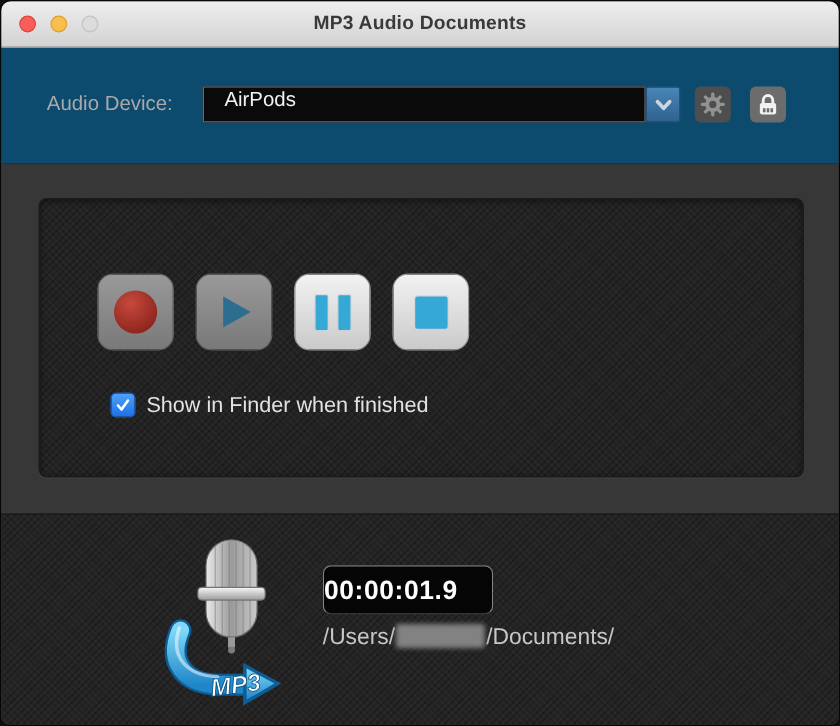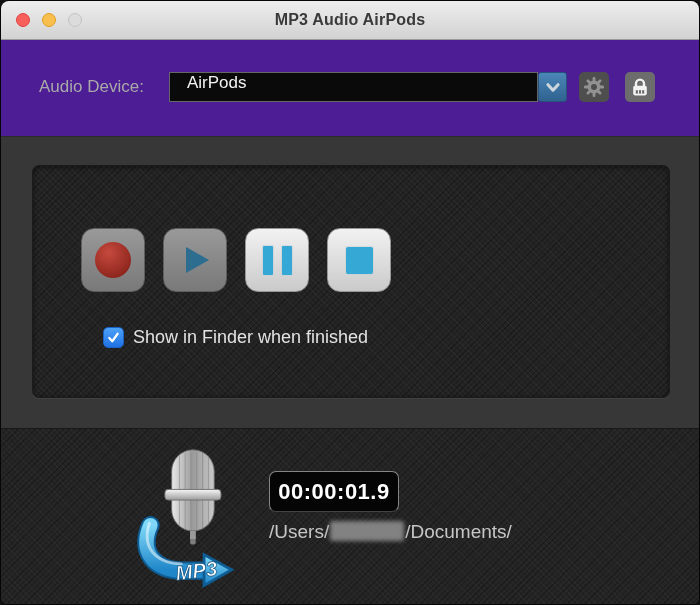--- a/index.html
+++ b/index.html
@@ -11,21 +11,21 @@
             border-bottom:1px solid #9a9a9a;}
   .title{position:absolute;left:0;right:0;top:0;height:38px;line-height:38px;text-align:center;
          font-size:16px;font-weight:bold;color:#3a3a3a;letter-spacing:.2px;}
   .traffic{position:absolute;left:15px;top:12px;display:flex;gap:12px;z-index:2;}
   .tl{width:14px;height:14px;border-radius:50%;display:inline-block;box-sizing:border-box;}
   .tl.red{background:#f7605a;border:1px solid #e0443f;}
   .tl.yellow{background:#f8bf4f;border:1px solid #dfa023;}
   .tl.gray{background:#dcdcdc;border:1px solid #c3c3c3;}
 
   
-  .device-section{position:relative;height:96px;background:#4c1d95;border-bottom:1px solid #2b2b2b;}
+  .device-section{position:relative;height:96px;background:#0c4a6e;border-bottom:1px solid #2b2b2b;}
   .device-label{position:absolute;left:38px;top:37px;font-size:17px;color:#a9a9a9;}
   .combo{position:absolute;left:168px;top:32px;width:369px;height:30px;box-sizing:border-box;
          background:#0a0a0a;border:1px solid #666;display:flex;align-items:flex-start;}
   .combo-value{color:#f2f2f2;font-size:17px;padding-left:17px;}
   .combo-btn{position:absolute;left:537px;top:32px;width:29px;height:30px;padding:0;border:1px solid #27527c;
              border-radius:3px;background:linear-gradient(#4a86b8,#2f628f);display:flex;align-items:center;justify-content:center;cursor:pointer;}
   .sq-btn{position:absolute;top:32px;width:30px;height:30px;padding:0;border:none;border-radius:5px;
           display:flex;align-items:center;justify-content:center;cursor:pointer;}
   .gear-btn{left:578px;background:#4e4e4e;}
   .lock-btn{left:624px;background:#6c6c6c;}
@@ -44,52 +44,52 @@
         display:flex;align-items:center;justify-content:center;}
   .tbtn.dim{background:linear-gradient(#999999,#797979);border:1px solid #5e5e5e;}
   .tbtn.lit{background:linear-gradient(#f2f2f2,#cacaca);border:1px solid #979797;}
   .rec-dot{width:36px;height:36px;border-radius:50%;
            background:radial-gradient(circle at 38% 30%, #c6493d, #8e261e 75%);}
   .pause-bars{display:flex;gap:9px;}
   .pause-bars i{display:block;width:10px;height:29px;background:#36a8d5;border-radius:1px;
                 box-shadow:0 0 0 1px rgba(195,205,212,.55);}
   .stop-sq{display:block;width:27px;height:27px;background:#36a8d5;border-radius:2px;
            box-shadow:0 0 0 1px rgba(195,205,212,.5);}
-  .chk-row{position:absolute;left:70px;top:161px;display:flex;align-items:center;cursor:pointer;}
+  .chk-row{position:absolute;left:59px;top:161px;display:flex;align-items:center;cursor:pointer;}
   .checkbox{width:21px;height:21px;border-radius:5px;box-sizing:border-box;
             background:linear-gradient(#4da2f8,#2071e4);border:1px solid #1b62c6;
             display:flex;align-items:center;justify-content:center;}
   .chk-label{margin-left:9px;font-size:18px;color:#e2e2e2;}
 
   
   .bottom-section{position:relative;height:180px;background-color:#242424;border-top:1px solid #181818;
     background-image:
       repeating-linear-gradient(45deg, rgba(255,255,255,.028) 0 1px, rgba(0,0,0,0) 1px 4px),
       repeating-linear-gradient(-45deg, rgba(0,0,0,.25) 0 1px, rgba(0,0,0,0) 1px 4px);}
   .mic{position:absolute;left:132px;top:15px;}
-  .timer{position:absolute;left:268px;top:42px;width:130px;height:41px;box-sizing:border-box;
+  .timer{position:absolute;left:268px;top:42px;width:142px;height:41px;box-sizing:border-box;
          background:#050505;border:1px solid #858585;border-bottom-color:#444;border-radius:7px;
-         display:flex;align-items:center;justify-content:center;}
+         display:flex;align-items:center;}
   .timer span{color:#ffffff;font-size:22px;font-weight:bold;letter-spacing:.5px;}
   .path{position:absolute;left:268px;top:89px;font-size:19px;line-height:28px;color:#c6c6c6;text-align:center;}
   .redacted{display:inline-block;width:74px;height:20px;background:#828282;border-radius:2px;
             filter:blur(2px);vertical-align:-3px;margin:0 1px;}
 </style>
 </head>
 <body>
 
 <div class="window">
 
   <div class="titlebar">
     <div class="traffic">
       <span class="tl red"></span>
       <span class="tl yellow"></span>
       <span class="tl gray"></span>
     </div>
-    <div class="title">MP3 Audio AirPods</div>
+    <div class="title">MP3 Audio Documents</div>
   </div>
 
   <div class="device-section">
     <span class="device-label">Audio Device:</span>
     <div class="combo">
       <span class="combo-value">AirPods</span>
     </div>
     <button class="combo-btn">
       <svg width="22" height="22" viewBox="0 0 24 24">
         <path d="M6.5 9.5 L12 15.5 L17.5 9.5" fill="none" stroke="#ccd6dd" stroke-width="3.4" stroke-linecap="round" stroke-linejoin="round"></path>

